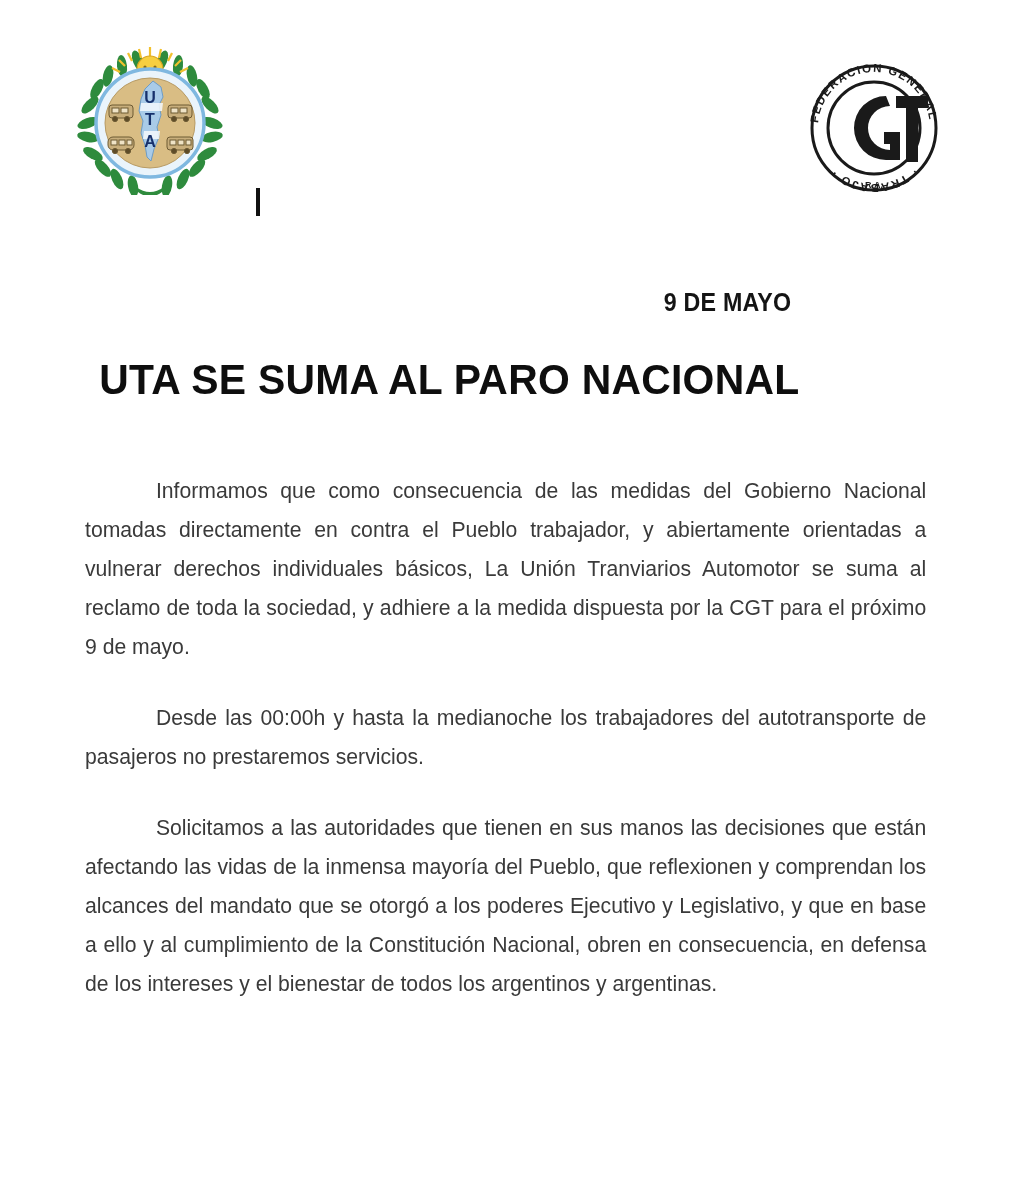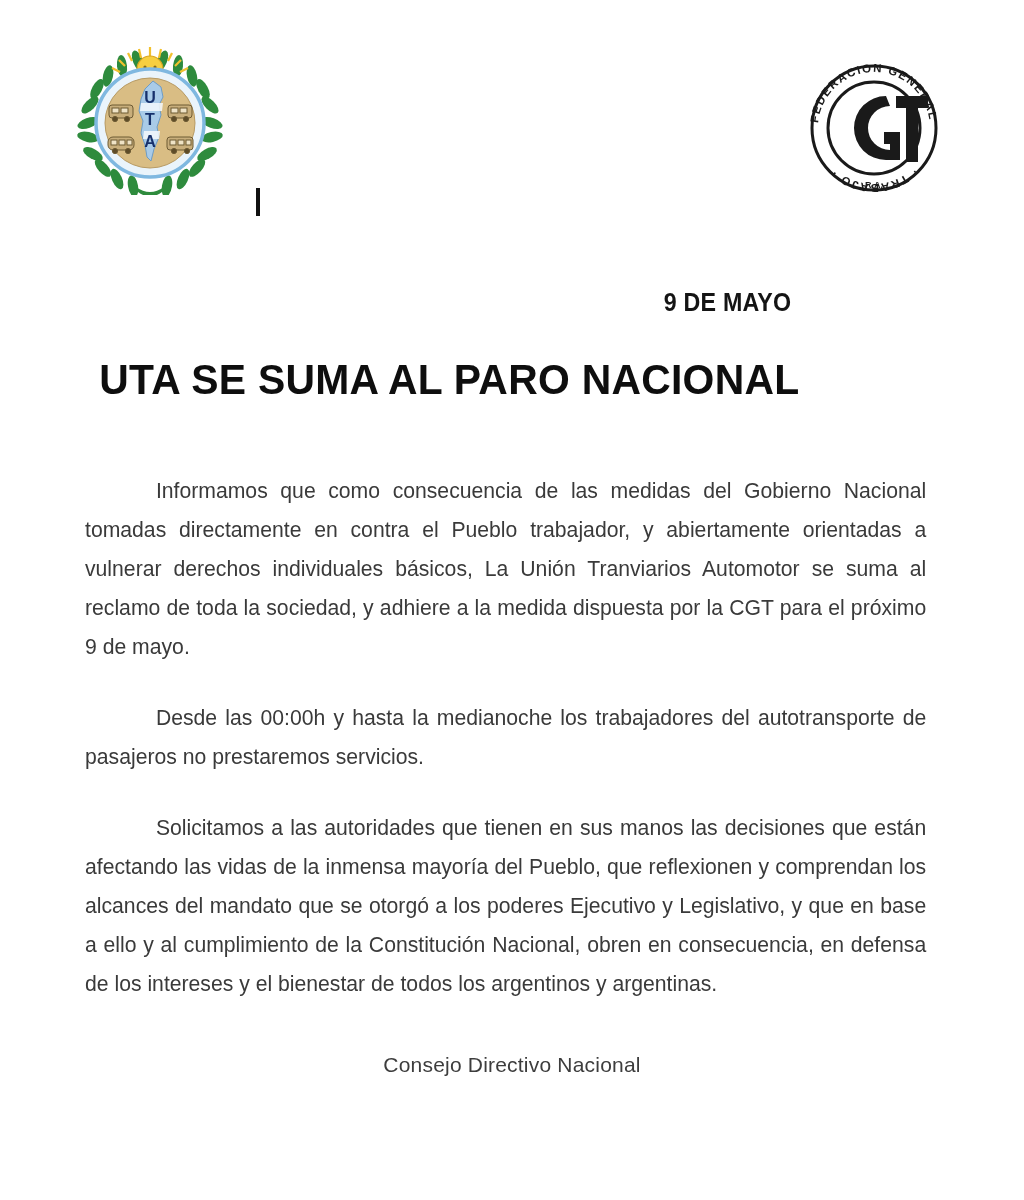--- a/index.html
+++ b/index.html
@@ -260,14 +260,13 @@
   <h1 class="main-title">UTA SE SUMA AL PARO NACIONAL</h1>
 </div>
 
 <div class="body-block">
   <p class="para">Informamos que como consecuencia de las medidas del Gobierno Nacional tomadas directamente en contra el Pueblo trabajador, y abiertamente orientadas a vulnerar derechos individuales básicos, La Unión Tranviarios Automotor se suma al reclamo de toda la sociedad, y adhiere a la medida dispuesta por la CGT para el próximo 9 de mayo.</p>
   <p class="para">Desde las 00:00h y hasta la medianoche los trabajadores del autotransporte de pasajeros no prestaremos servicios.</p>
   <p class="para">Solicitamos a las autoridades que tienen en sus manos las decisiones que están afectando las vidas de la inmensa mayoría del Pueblo, que reflexionen y comprendan los alcances del mandato que se otorgó a los poderes Ejecutivo y Legislativo, y que en base a ello y al cumplimiento de la Constitución Nacional, obren en consecuencia, en defensa de los intereses y el bienestar de todos los argentinos y argentinas.</p>
 </div>
 
 <div class="signature">
-  <div>Consejo Directivo Nacional</div>
 </div>
 
 </body></html>

